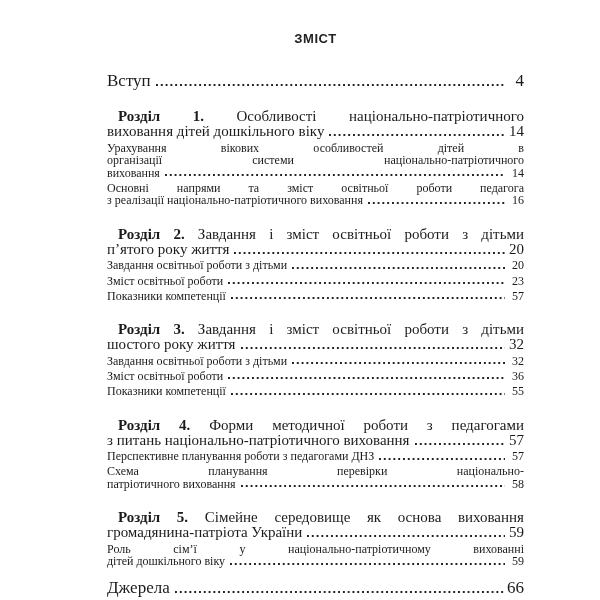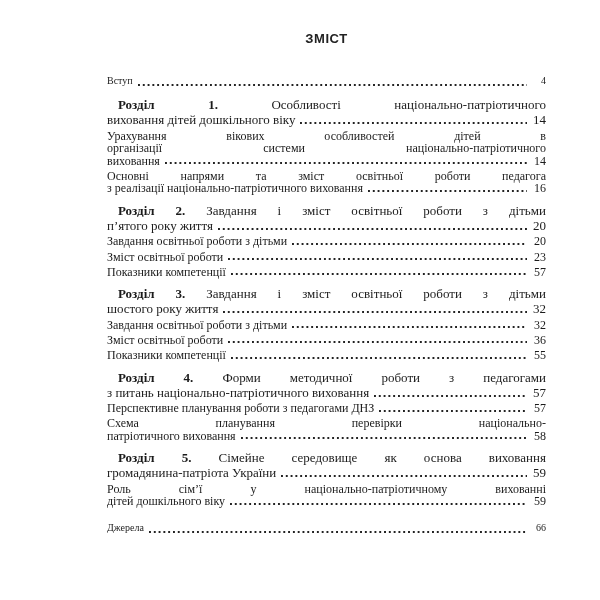--- a/index.html
+++ b/index.html
@@ -11,38 +11,38 @@
     background: #ffffff;
   }
   body {
     font-family: "Liberation Serif", serif;
     color: #1b1b1b;
   }
   .page {
     box-sizing: border-box;
     width: 600px;
     height: 600px;
-    padding: 32px 54px 0 107px;
+    padding: 32px 76px 0 107px;
     background: #ffffff;
   }
   .title {
     text-align: center;
     font-family: "Liberation Sans", sans-serif;
     font-weight: 700;
     font-size: 13px;
     line-height: 14px;
     letter-spacing: 0.6px;
     color: #222;
   }
   .toc { margin-top: 0; }
 
   .entry { margin-top: 0; }
-  .e-top     { font-size: 10px; line-height: 17px;   margin-top: 11px; }
+  .e-top     { font-size: 17px; line-height: 17px;   margin-top: 11px; }
   .e-top.first { margin-top: 26px; }
-  .e-chapter { font-size: 13px;   line-height: 15px;   margin-top: 8px;  font-weight: 400; }
+  .e-chapter { font-size: 15px;   line-height: 15px;   margin-top: 20px;  font-weight: 400; }
   .e-sub     { font-size: 12px;   line-height: 12.6px; margin-top: 2.5px; }
 
   .e-chapter b { font-weight: 700; }
 
   
   .tline {
     text-align: justify;
     text-align-last: justify;
   }
   .e-chapter .tline:first-child { text-indent: 11px; }

